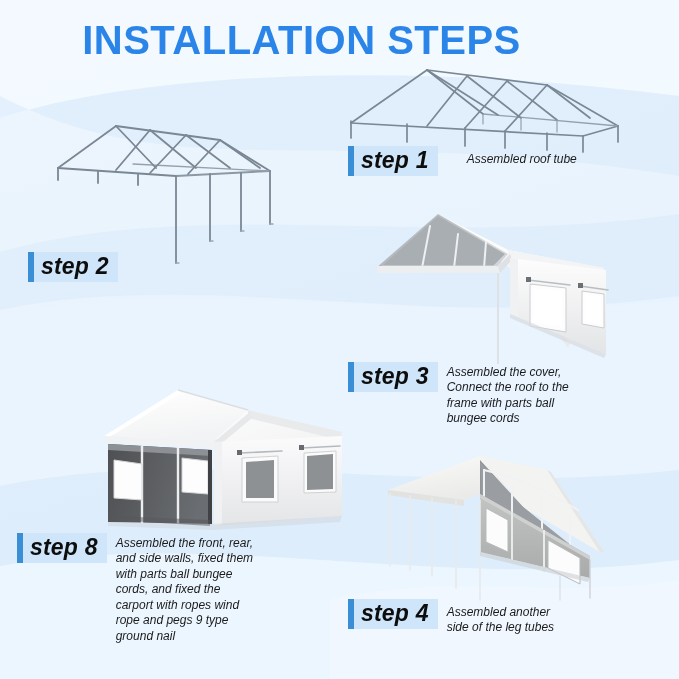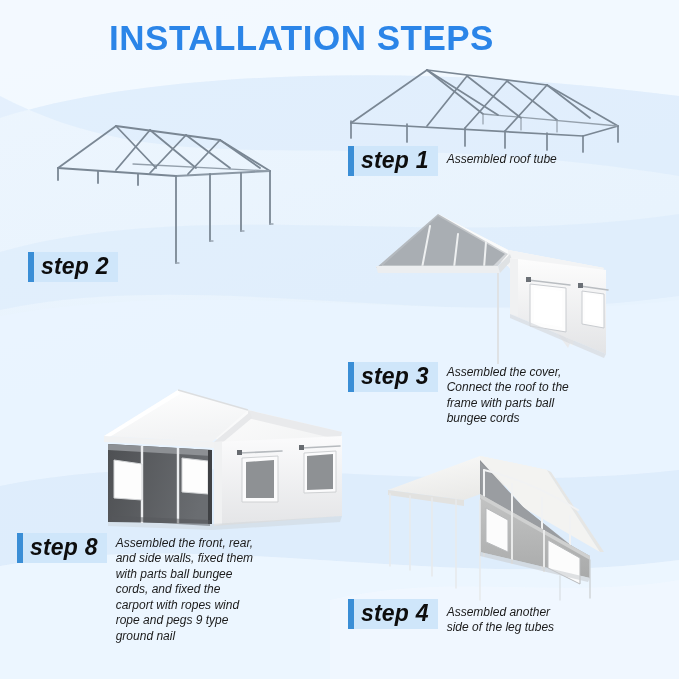--- a/index.html
+++ b/index.html
@@ -12,21 +12,21 @@
   }
   #stage { position:absolute; inset:0; width:679px; height:679px; overflow:hidden; }
 
   
   .bg-layer { position:absolute; inset:0; width:100%; height:100%; }
 
   
   .title {
     position:absolute; top:18px; left:0; width:579px;
     text-align:center;
-    font-size:35px; font-weight:700; letter-spacing:0.5px;
+    font-size:40px; font-weight:700; letter-spacing:0.5px;
     color:#2b85e8;
     padding-left:24px;
   }
 
   
   .step-block { position:absolute; display:flex; align-items:flex-start; }
   .step-tag {
     display:flex; align-items:center;
     background:#cfe6fa;
     border-left:6px solid #3a8ed6;
@@ -36,21 +36,21 @@
   .step-tag-text {
     font-size:23px; font-weight:700; font-style:italic;
     color:#0d0d0d; white-space:nowrap; line-height:1.18;
     letter-spacing:0.2px;
   }
   .step-desc {
     font-size:12px; color:#1b1b1b; line-height:1.29;
     margin-left:9px; margin-top:3px; white-space:pre-line;font-style:italic;
   }
 
-  .sb1 { top:146px; left:348px; }
+  .sb1 { top:146px; left:348px;gap:20px; }
   .sb2 { top:252px; left:28px;flex-direction:column; }
   .sb3 { top:362px; left:348px; }
   .sb4 { top:599px; left:348px; }
   .sb5 { top:533px; left:17px; }
 
   .sb1 .step-desc { margin-top:6px; }
   .sb2 .step-desc { margin-top:4px; }
   .sb3 .step-desc { margin-top:3px; }
   .sb4 .step-desc { margin-top:6px; }
   .sb5 .step-desc { margin-top:3px; }

